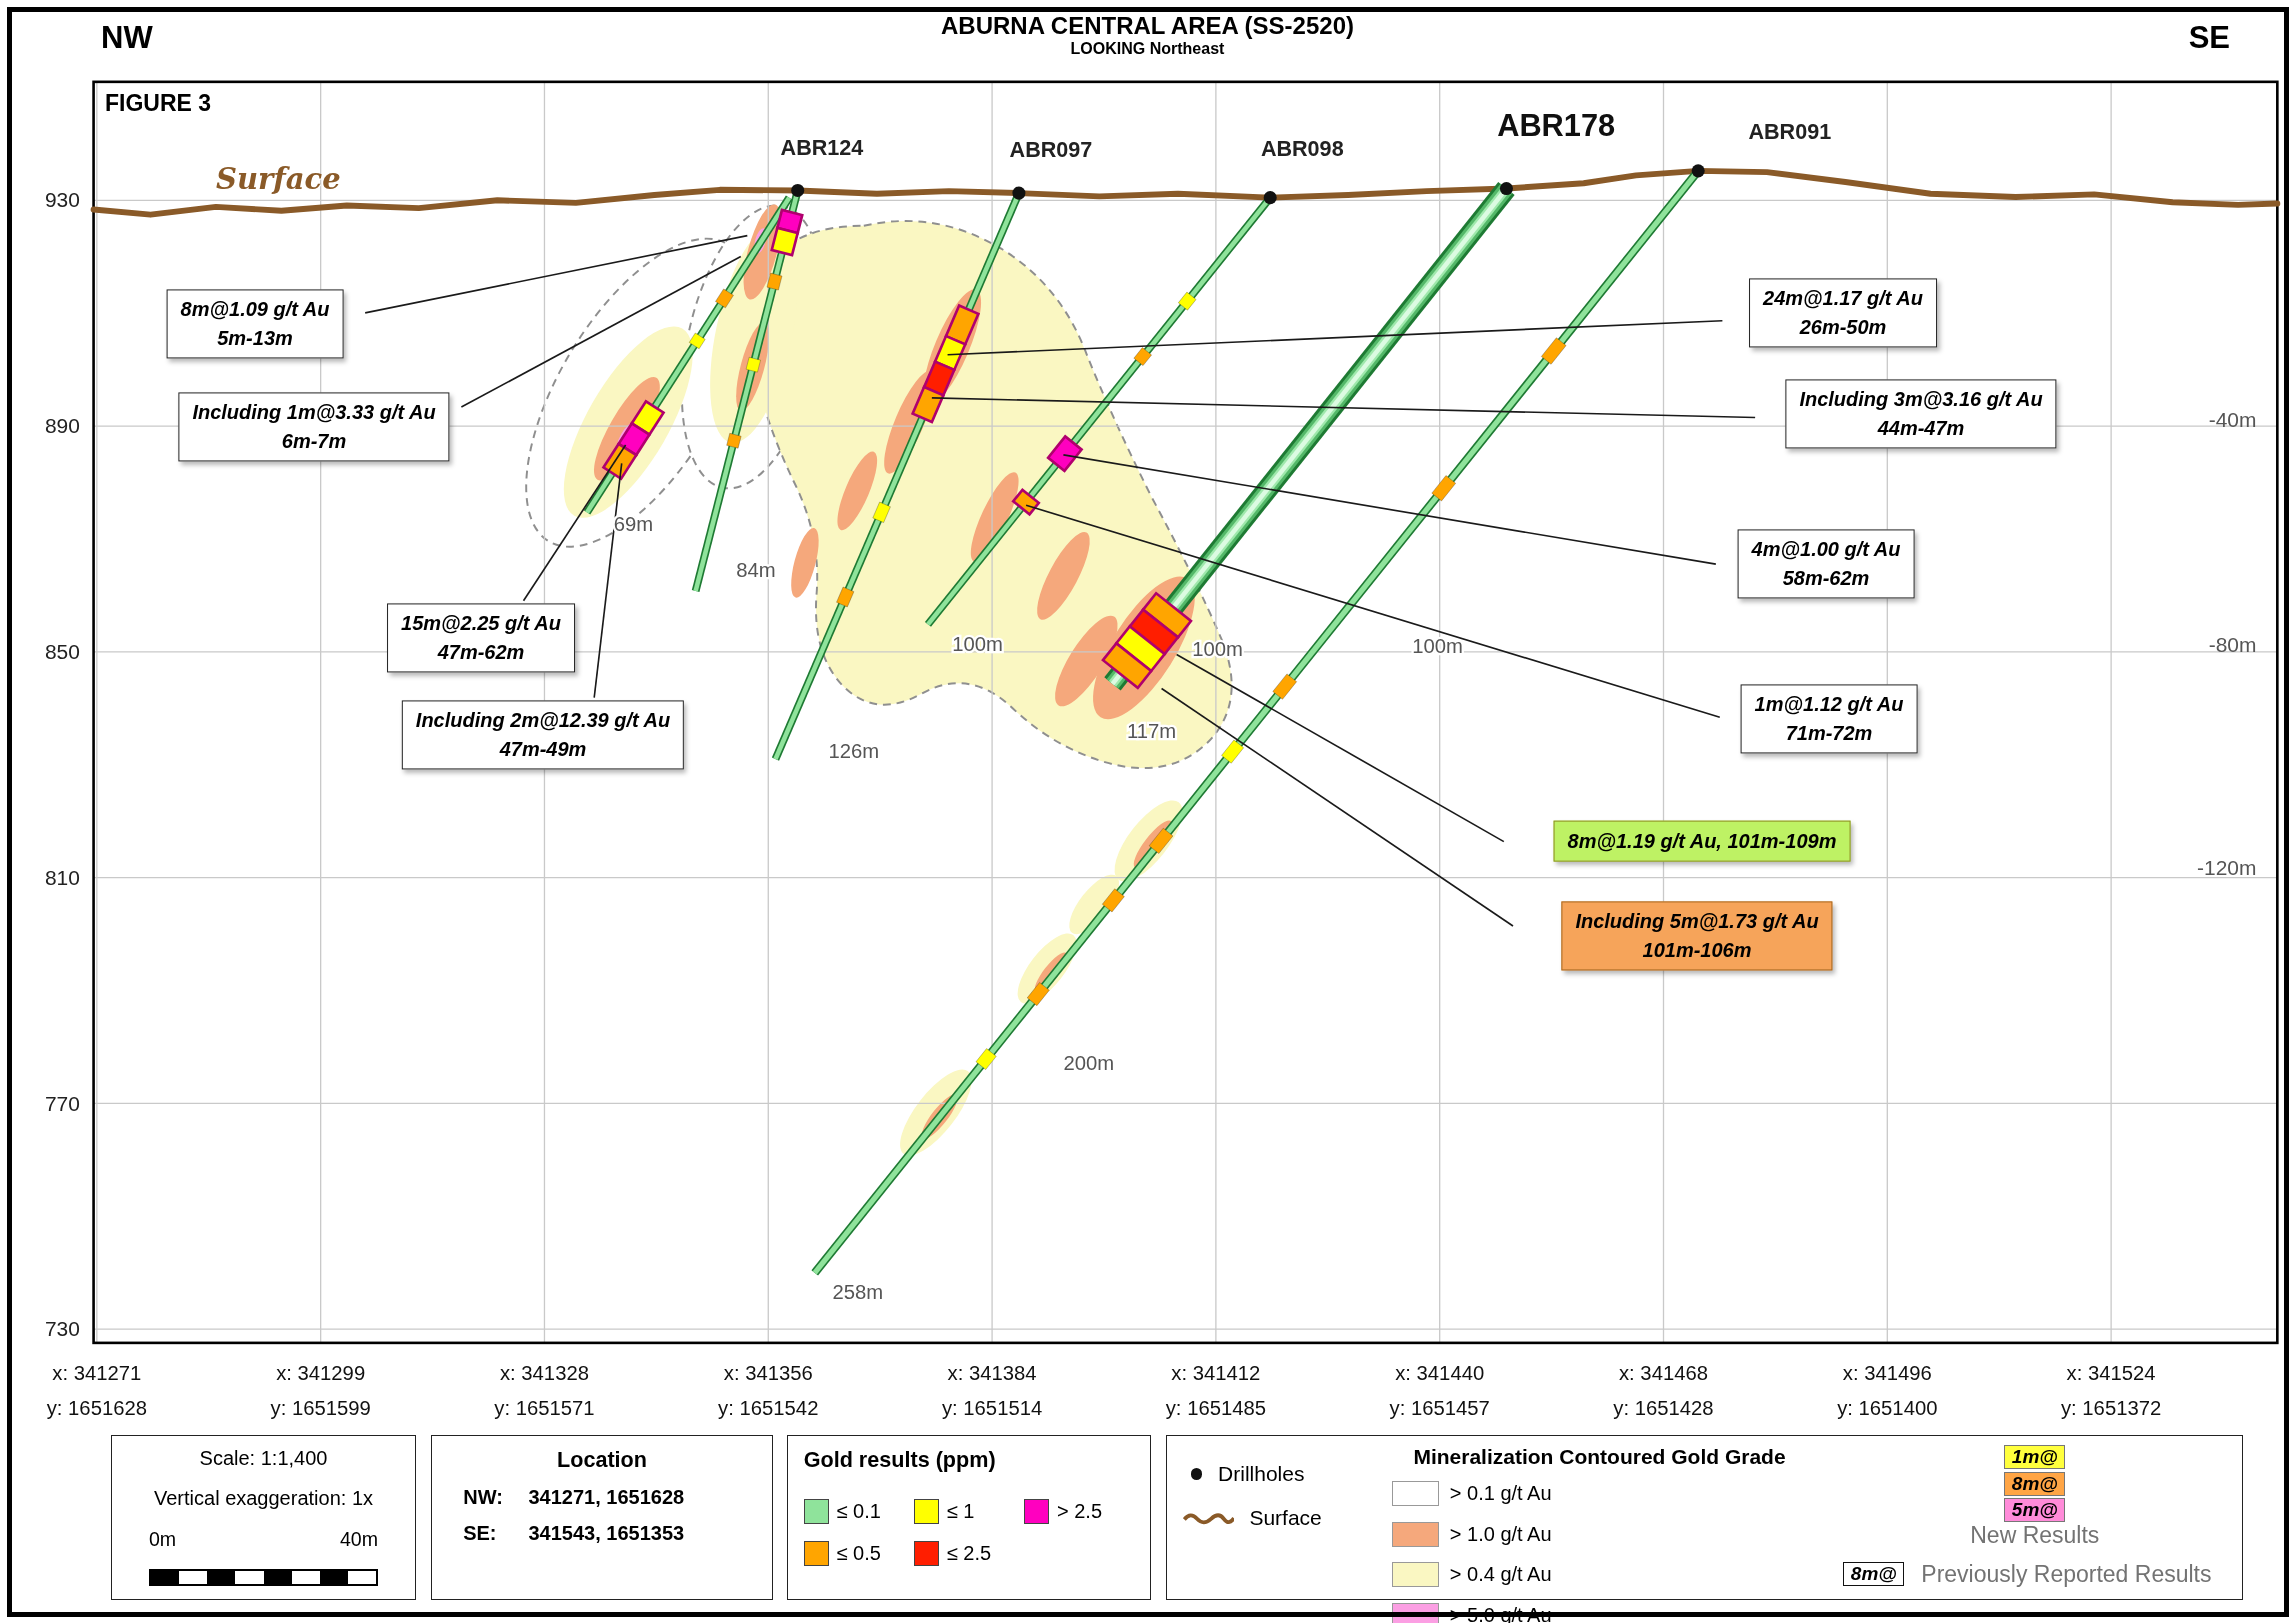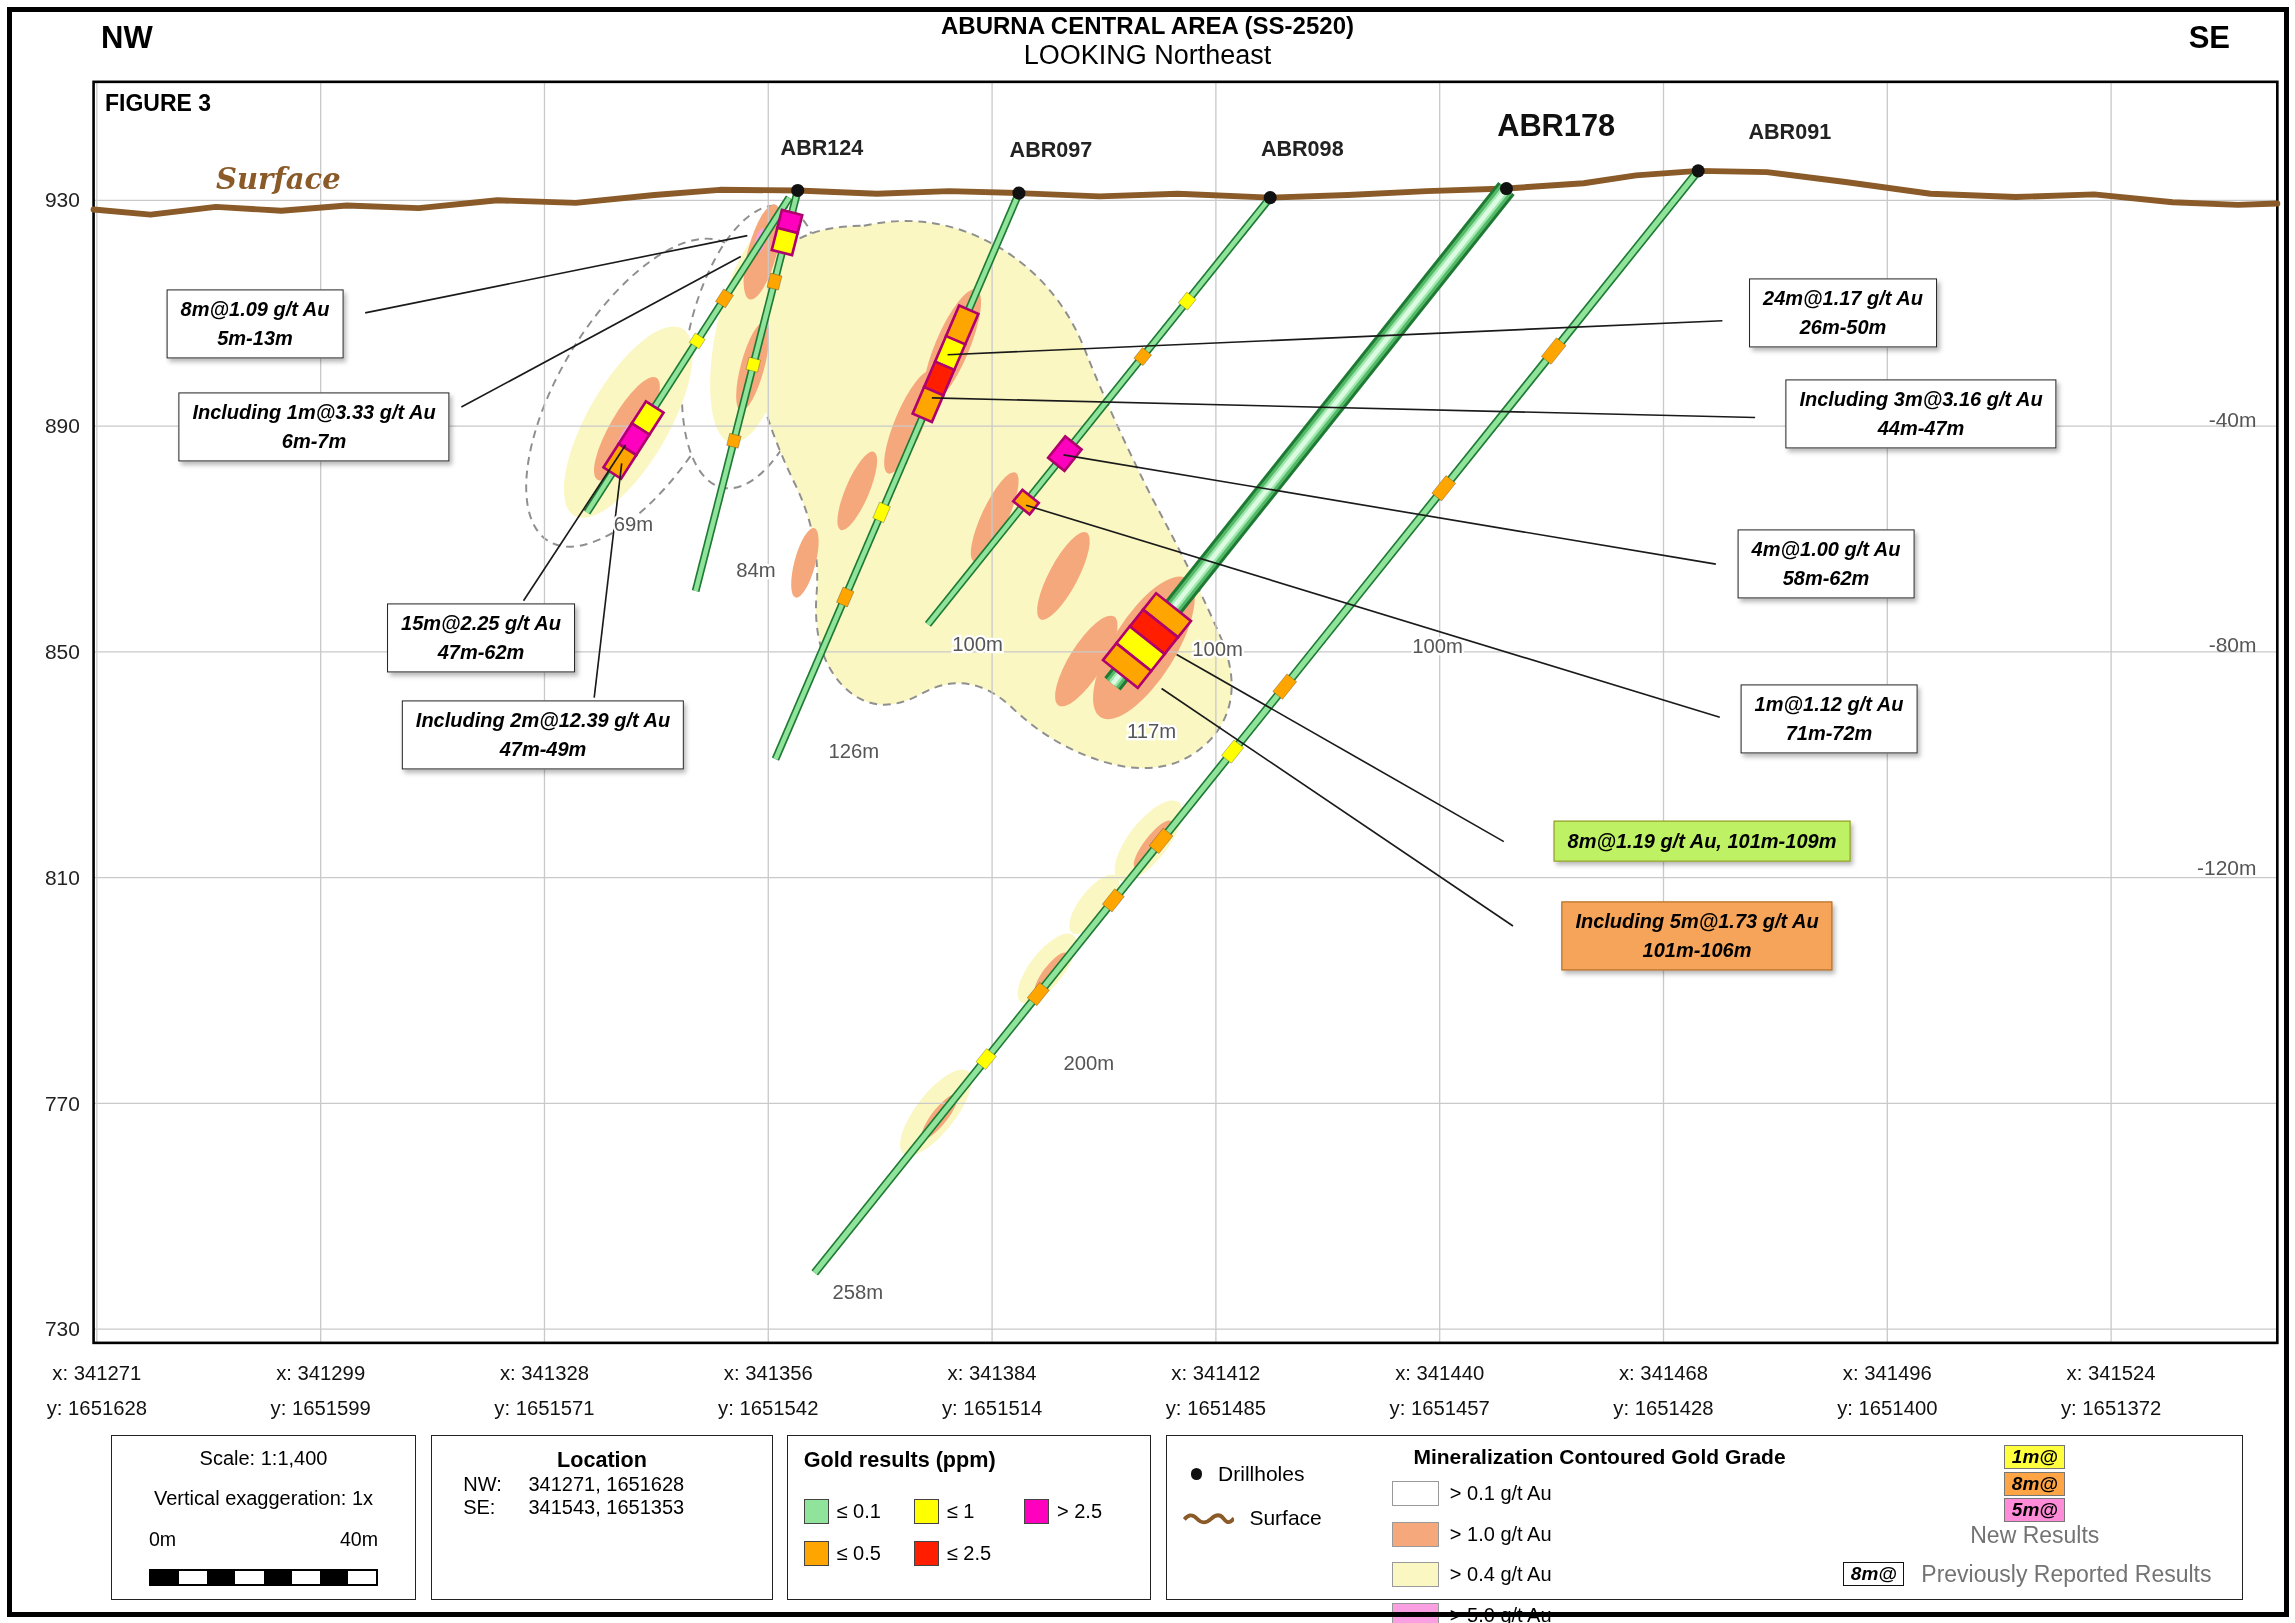--- a/index.html
+++ b/index.html
@@ -14,40 +14,40 @@
   .depthR { font-size:32px; fill:#555; }
   .coord  { font-size:31px; fill:#111; }
   .holeName { font-size:33px; font-weight:bold; fill:#222; paint-order:stroke; stroke:#fff; stroke-width:8px; }
   .holeNameBig { font-size:47px; font-weight:bold; fill:#101010; paint-order:stroke; stroke:#fff; stroke-width:13px; }
   .mark { font-size:31px; fill:#555; paint-order:stroke; stroke:#fff; stroke-width:7px; }
 
   .hdr-nw { position:absolute; left:101px; top:19.6px; font-size:31px; font-weight:bold; z-index:4; }
   .hdr-se { position:absolute; right:65px; top:19.6px; font-size:31px; font-weight:bold; z-index:4; }
   .titles { position:absolute; left:0; top:11.8px; width:100%; text-align:center; z-index:4; }
   .t1 { font-size:24px; font-weight:bold; }
-  .t2 { font-size:27px; font-weight:normal;text-align:center; }
+  .t2 { font-size:16px; font-weight:bold;text-align:center; }
   .figure-label { position:absolute; left:105px; top:90px; font-size:23px; font-weight:bold; z-index:4; }
   .surface-label { position:absolute; left:216px; top:162px; font-size:29px; font-weight:bold; font-style:italic;
                    color:#8A5A28; font-family:"DejaVu Serif",serif; z-index:4; text-shadow:0.7px 0.7px 0 #fff; }
 
   .callout { position:absolute; transform:translate(-50%,-50%); background:#fff; border:1.6px solid #222;
              padding:5.2px 13px; font-size:20px; font-weight:bold; font-style:italic; text-align:center;
              line-height:1.42; white-space:nowrap; box-shadow:2.6px 3.3px 4.6px rgba(0,0,0,0.28); }
 
   .legend-box { position:absolute; border:1.6px solid #222; background:#fff; z-index:4; }
   .lg-title { font-weight:bold; font-size:21.6px; text-align:center; }
   .box-scale { left:111px; top:1435px; width:305px; height:165px; padding:10.5px 18.3px;
                display:flex; flex-direction:column; justify-content:space-between; align-items:center; font-size:20px; }
   .bar-labels { width:86%; display:flex; justify-content:space-between; font-size:19.6px; }
   .scalebar { width:86%; height:17px; border:2px solid #000; display:flex; margin-bottom:2.6px; }
   .scalebar i { flex:1; display:block; }
   .scalebar i:nth-child(odd) { background:#000; }
 
   .box-loc { left:431px; top:1435px; width:342px; height:165px; padding:10.5px 22px; font-size:20px; }
-  .loc-row { display:flex; gap:18.3px; padding-left:9.2px; }
+  .loc-row { display:flex; gap:18.3px; margin-top:13px; padding-left:9.2px;font-weight:bold; }
   .loc-k { width:47px; }
 
   .box-gold { left:787px; top:1435px; width:364px; height:165px; padding:10.5px 15.7px; }
   .gold-title { text-align:left; margin-bottom:26px; }
   .gold-grid { display:grid; grid-template-columns:1fr 1fr 1fr; row-gap:17px; }
   .gold-item { display:flex; align-items:center; gap:7.9px; font-size:20px; }
   .swatch { width:25px; height:25px; border:1.3px solid #444; display:inline-block; flex:none; }
 
   .box-sym { left:1166px; top:1435px; width:1077px; height:165px; padding:9.2px 15.7px; display:flex; gap:19.6px; }
   .sym-col1 { width:173px; display:flex; flex-direction:column; gap:19.6px; padding-top:17px; }

